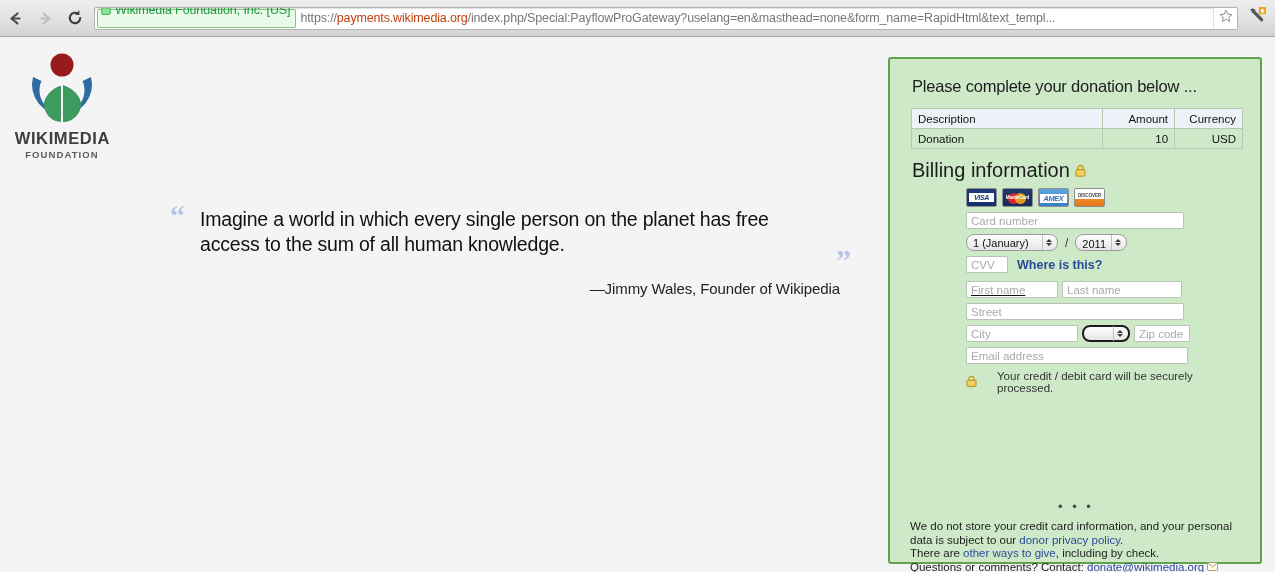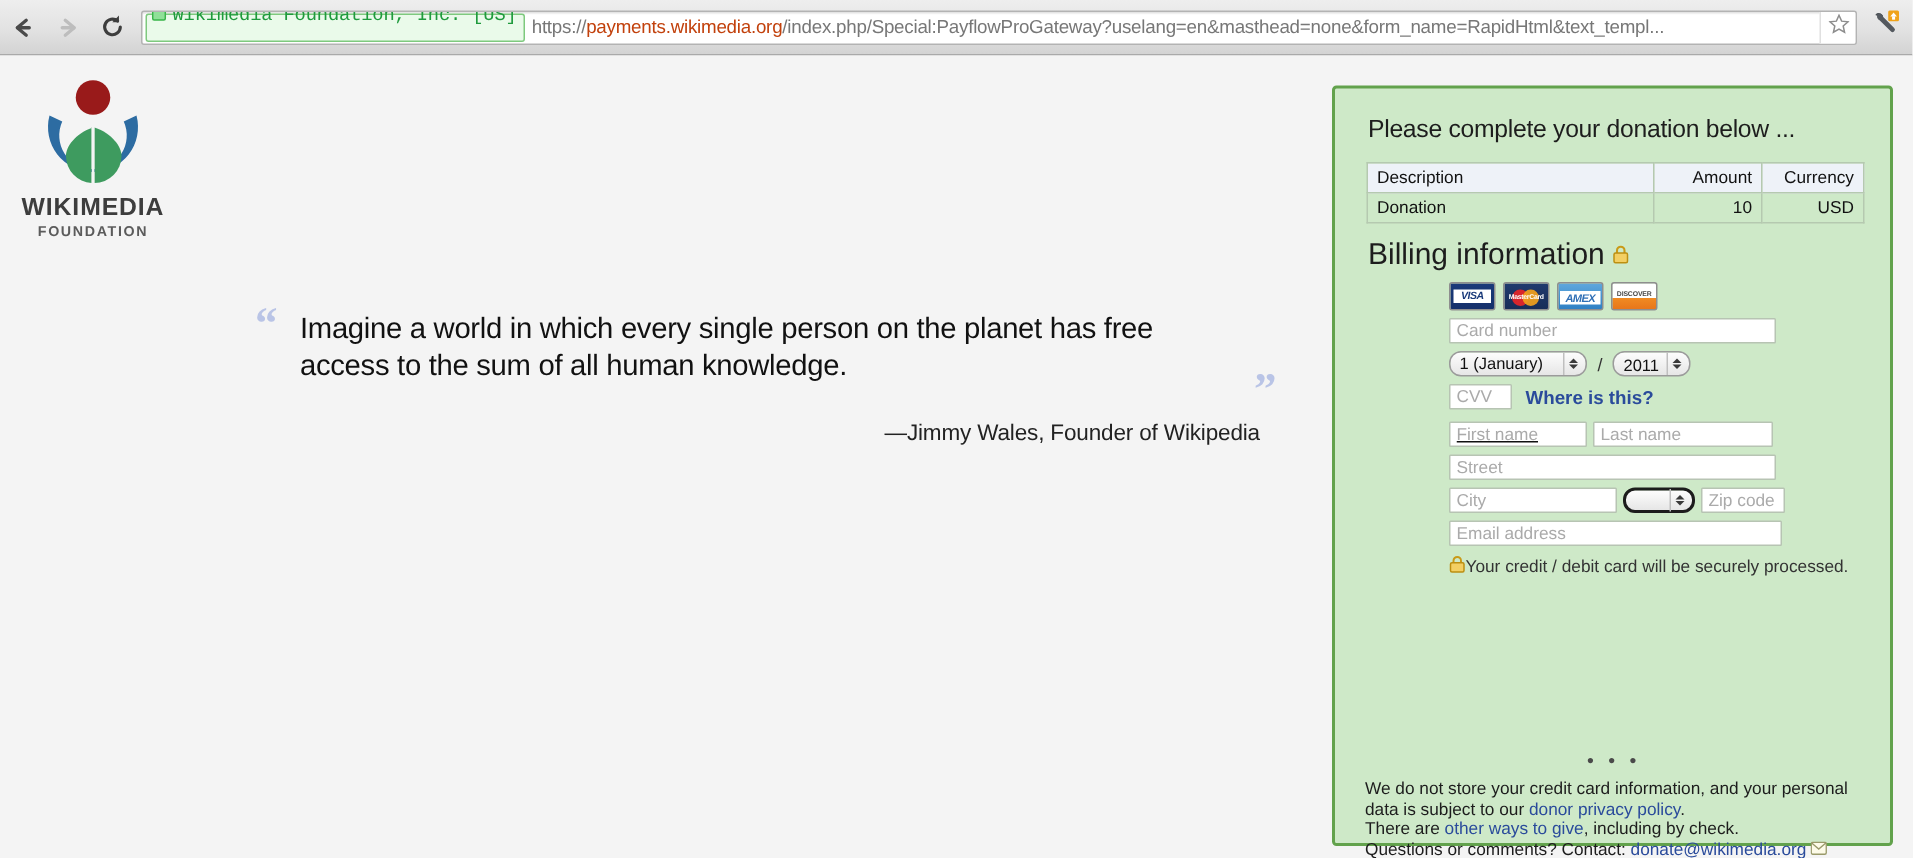--- a/index.html
+++ b/index.html
@@ -36,21 +36,20 @@
     min-width:0;
     position:relative;
   }
   #ev-badge{
     display:flex; align-items:center; gap:4px;
     height:19px; margin:0 0 0 2px; padding:0 5px 16px 3px;
     background:#eafaea;
     border:1px solid #7ec97e;
     border-radius:2px;
     flex:0 0 auto;
-    font-family:Liberation Mono, monospace;
   }
   #ev-badge .ev-text{
     font-size:12.5px; color:#1f9a3d; white-space:nowrap; letter-spacing:-.1px;
   }
   #url-text{
     font-size:12.5px; color:#333333; white-space:nowrap; overflow:hidden;
     margin-left:4px; flex:1 1 auto; letter-spacing:-.15px;
   }
   #url-text .scheme{ color:#777777; }
   #url-text .host{ color:#c2410c; }
@@ -64,21 +63,21 @@
     margin-right:3px;
   }
 
   
   #page{ position:absolute; top:37px; left:0; width:1275px; height:535px; background:#f4f4f4; }
 
   
   #wmf-logo{ position:absolute; left:14px; top:14px; width:96px; }
   #wmf-logo .mark{ width:96px; height:78px; display:block; }
   #wmf-logo .wordmark{
-    text-align:center; font-weight:bold; color:#3d3d3d;
+    text-align:right; font-weight:bold; color:#3d3d3d;
     font-size:16.5px; letter-spacing:.6px; line-height:1.05; margin-top:1px;
   }
   #wmf-logo .wordmark-sub{
     text-align:center; font-weight:bold; color:#5b5b5b;
     font-size:9.5px; letter-spacing:1.1px; margin-top:2px;
   }
 
   
   #quote-block{ position:absolute; left:170px; top:130px; width:700px; }
   #quote-mark-open{
@@ -208,21 +207,21 @@
   
   #submit-row{ margin:12px 0 0 56px; }
   #submit-donation{
     font-family:"Liberation Sans", sans-serif; font-size:12.5px; color:#111;
     background:linear-gradient(to bottom,#fbfbfb,#ededed);
     border:1px solid #8d8d8d; border-radius:3px;
     padding:3px 9px 4px 9px; cursor:default;
   }
   #secure-note{
     margin:6px 0 0 56px; font-size:11.5px; color:#333;
-    display:flex; align-items:center; gap:0;
+    display:flex; align-items:center; gap:20px;
   }
 
   
   #panel-footer{ position:absolute; left:20px; right:18px; top:440px; }
   #dots{ text-align:center; font-size:13px; color:#4a4a4a; letter-spacing:3px; margin-bottom:6px; }
   #legal{ font-size:11.5px; color:#1d1d1d; line-height:1.18; }
   #legal a{ color:#2a4b9b; text-decoration:none; }
   .mail-glyph{ font-size:10px; color:#8a8a5a; }
   .lock-glyph{ display:inline-block; }
 </style>

